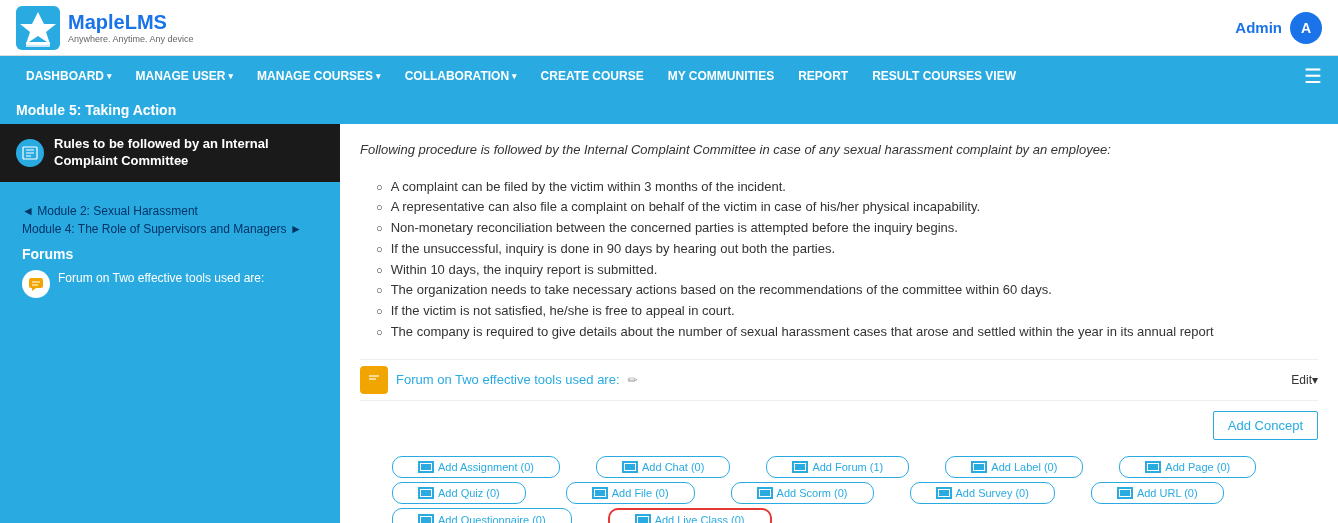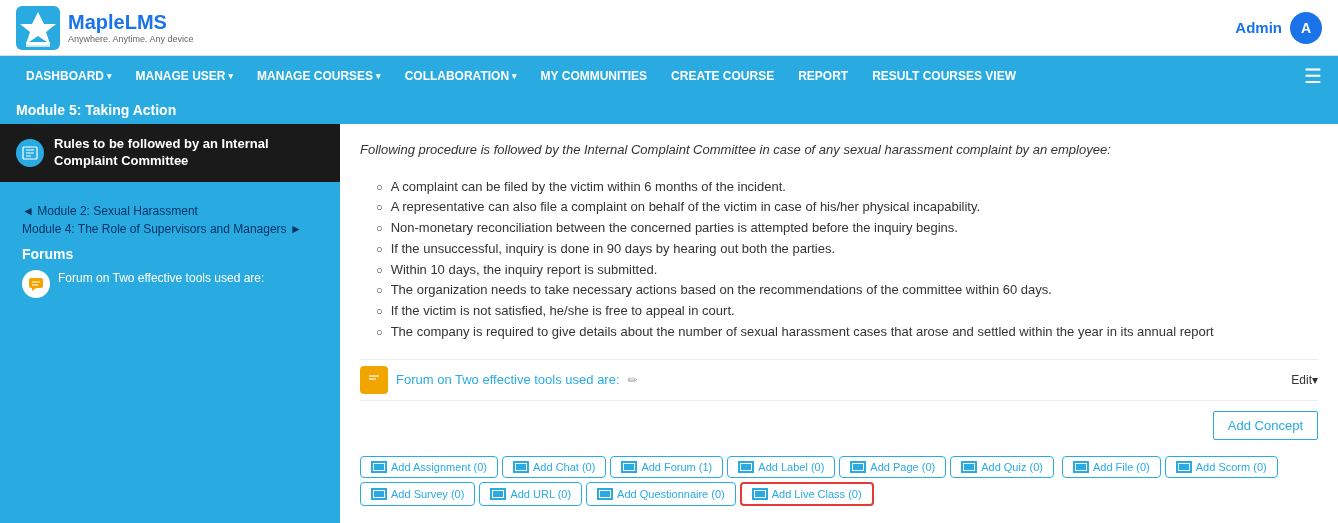--- a/index.html
+++ b/index.html
@@ -51,21 +51,21 @@
     .forum-bar-left { display: flex; align-items: center; gap: 8px; }
     .forum-icon-sm { width: 28px; height: 28px; background: #f0a500; border-radius: 4px; display: flex; align-items: center; justify-content: center; color: white; font-size: 14px; }
     .forum-bar-text { color: #29abe2; font-size: 13px; cursor: pointer; }
     .edit-btn { color: #333; font-size: 12px; cursor: pointer; border: none; background: none; display: flex; align-items: center; gap: 2px; }
 
     .add-concept-area { display: flex; justify-content: flex-end; margin-bottom: 16px; }
     .add-concept-btn { background: white; border: 1px solid #29abe2; color: #29abe2; padding: 6px 14px; font-size: 13px; cursor: pointer; border-radius: 2px; }
 
     
     .action-buttons { display: flex; flex-wrap: wrap; gap: 4px; }
-    .action-btn { border: 1px solid #29abe2; color: #29abe2; background: white; padding: 4px 10px; font-size: 11px; cursor: pointer; border-radius: 4px; display: flex; align-items: center; gap: 4px; white-space: nowrap; }
+    .action-btn { border: 1px solid #29abe2; color: #29abe2; background: white; padding: 4px 25px; font-size: 11px; cursor: pointer; border-radius: 10px; display: flex; align-items: center; gap: 4px; white-space: nowrap; margin-left: 32px; }
     .action-btn.highlighted { border: 2px solid #e53935; color: #29abe2; }
     .action-btn-icon { width: 16px; height: 12px; background: #29abe2; display: inline-flex; align-items: center; justify-content: center; }
     .action-btn-icon-inner { width: 12px; height: 8px; border: 1px solid white; }
 
     
     .pencil-icon { color: #999; font-size: 12px; }
   </style>
 </head>
 <body>
 
@@ -86,22 +86,22 @@
     <span class="admin-label">Admin</span>
     <div class="admin-avatar">A</div>
   </div>
 </div>
 
 <nav class="nav">
   <div class="nav-item">DASHBOARD <span class="arrow">▾</span></div>
   <div class="nav-item">MANAGE USER <span class="arrow">▾</span></div>
   <div class="nav-item">MANAGE COURSES <span class="arrow">▾</span></div>
   <div class="nav-item">COLLABORATION <span class="arrow">▾</span></div>
+  <div class="nav-item">CREATE COURSE</div>
   <div class="nav-item">MY COMMUNITIES</div>
-  <div class="nav-item">CREATE COURSE</div>
   <div class="nav-item">REPORT</div>
   <div class="nav-item">RESULT COURSES VIEW</div>
   <div class="nav-hamburger">☰</div>
 </nav>
 
 <div class="sub-header">
   <span>Module 5: Taking Action</span>
 </div>
 
 <div class="main-content">
@@ -134,21 +134,21 @@
         </div>
         <span class="sidebar-forum-text">Forum on Two effective tools used are:</span>
       </div>
     </div>
   </div>
 
   <div class="content-area">
     <p class="content-intro">Following procedure is followed by the Internal Complaint Committee in case of any sexual harassment complaint by an employee:</p>
     <ul class="content-list">
       <li>
-          <span>A complaint can be filed by the victim within 6 months of the incident.</span>
+          <span>A complaint can be filed by the victim within 3 months of the incident.</span>
         </li>
       <li>
           <span>A representative can also file a complaint on behalf of the victim in case of his/her physical incapability.</span>
         </li>
       <li>
           <span>Non-monetary reconciliation between the concerned parties is attempted before the inquiry begins.</span>
         </li>
       <li>
           <span>If the unsuccessful, inquiry is done in 90 days by hearing out both the parties.</span>
         </li>

